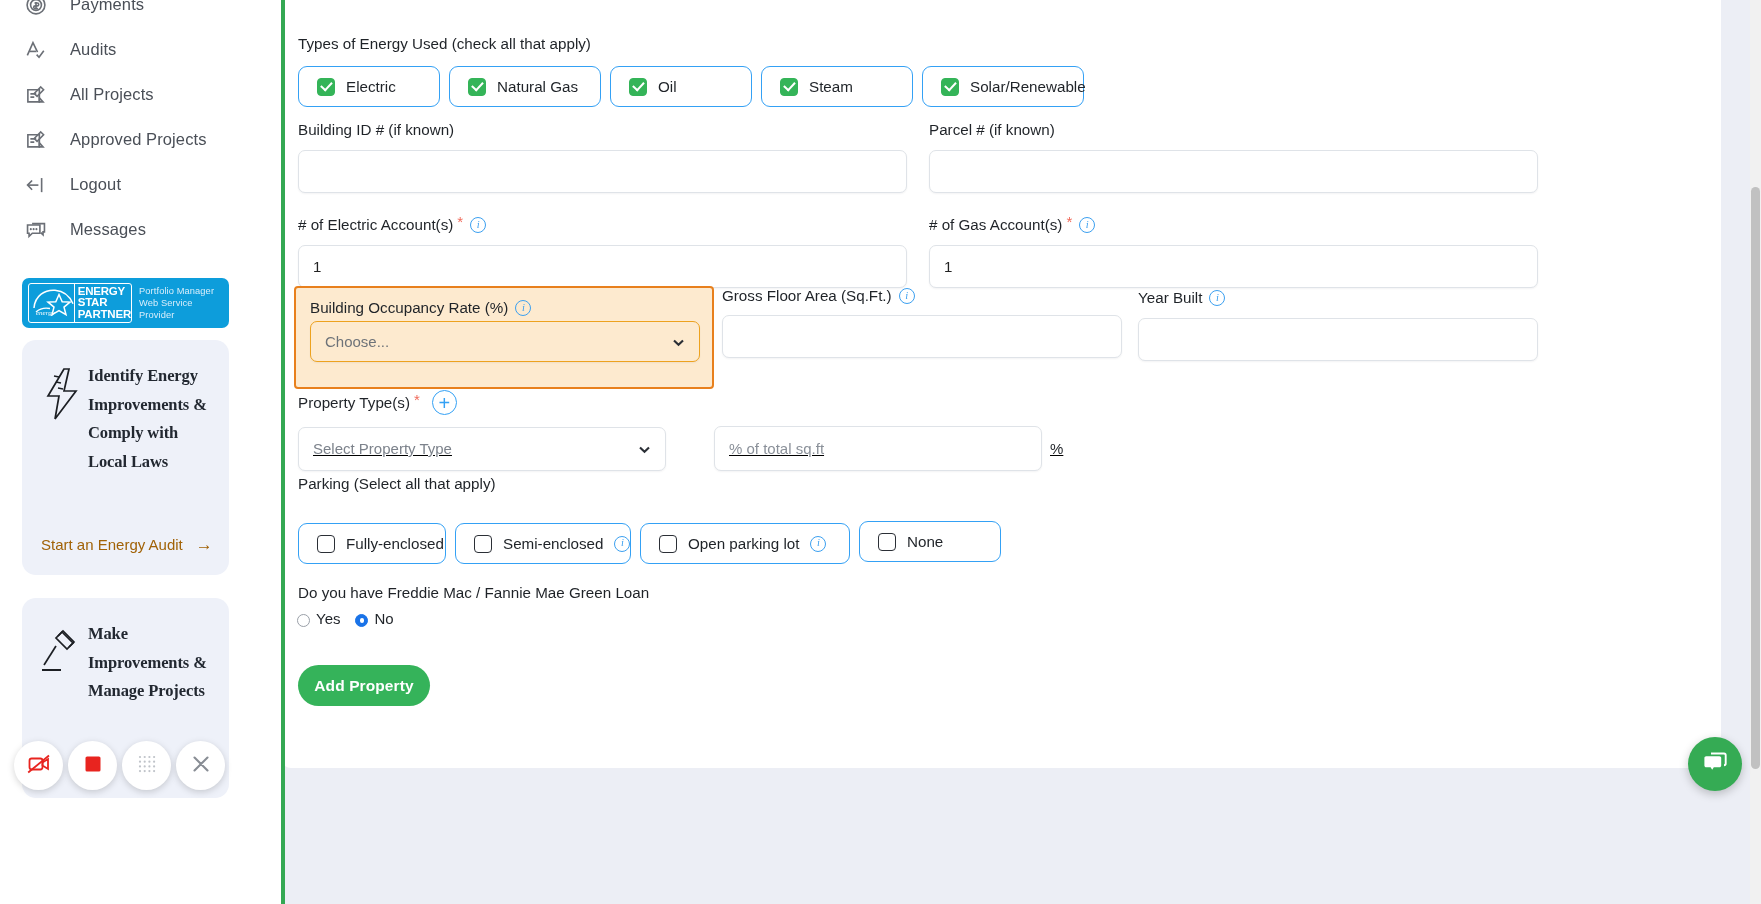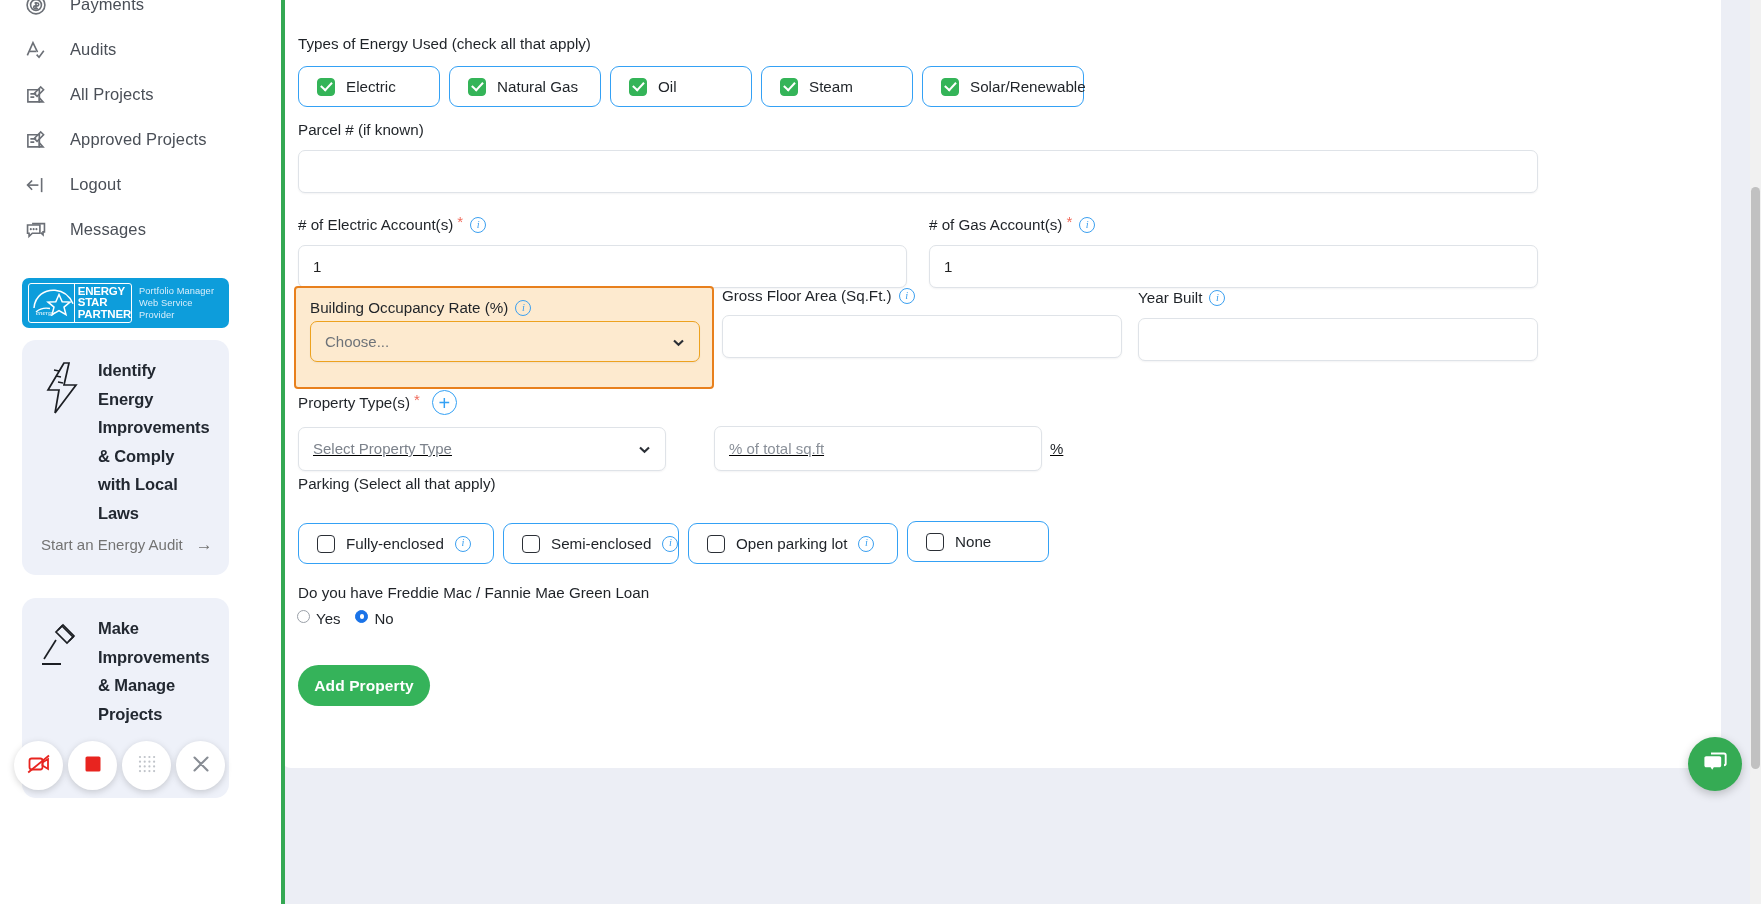--- a/index.html
+++ b/index.html
@@ -64,31 +64,31 @@
   }
 
   
   .promo-card {
     position: absolute; left: 22px;
     width: 207px;
     background: #eef1f9; border-radius: 14px;
   }
   #promo-identify { top: 340px; height: 235px; }
   #promo-make { top: 598px; height: 200px; }
-  .promo-inner { display: flex; padding: 16px 18px 0 18px; gap: 14px; }
+  .promo-inner { display: flex; padding: 22px 18px 0 18px; gap: 4px; font-family: Liberation Serif, serif; }
   .promo-icon { width: 44px; flex: 0 0 44px; padding-top: 4px; }
   .promo-icon svg { width: 44px; height: 56px; }
   .promo-text {
     font-size: 16.5px; font-weight: 700; color: #222831;
     line-height: 28.5px; letter-spacing: -.1px;
   }
   #promo-link {
     position: absolute; left: 19px; bottom: 22px;
     display: flex; align-items: center; gap: 13px;
-    font-size: 15px; color: #737373; cursor: pointer;
+    font-size: 15px; color: #a16207; cursor: pointer;
   }
   #promo-link .arrow { font-size: 17px; line-height: 1; }
 
   
   #main {
     position: absolute; left: 285px; top: 0;
     width: 1476px; height: 904px;
     background: #eceef5;
     overflow: hidden;
   }
@@ -184,21 +184,21 @@
   .plus-circle {
     width: 25px; height: 25px; border-radius: 50%;
     border: 1.8px solid #34a1f5; display: inline-flex;
     align-items: center; justify-content: center;
     color: #34a1f5; font-size: 20px; line-height: 0; cursor: pointer;
     margin-left: 5px;
   }
 
   
   .radio-row { display: flex; align-items: center; gap: 24px; }
-  .radio-item { display: flex; align-items: flex-start; gap: 6px; cursor: pointer; font-size: 15px; color: #1f2328; }
+  .radio-item { display: flex; align-items: flex-end; gap: 6px; cursor: pointer; font-size: 15px; color: #1f2328; }
   .rd {
     width: 13px; height: 13px; border-radius: 50%; flex: 0 0 13px;
     border: 1.4px solid #9aa0a8; background: #fff;
     display: inline-flex; align-items: center; justify-content: center;
   }
   .rd.on { border-color: #1a73e8; background: #1a73e8; }
   .rd.on::after { content: ""; width: 4.5px; height: 4.5px; border-radius: 50%; background: #fff; }
 
   #add-property-btn {
     width: 132px; height: 41px; border: 0; border-radius: 21px;
@@ -388,20 +388,26 @@
         </div>
         <div class="pill" style="width:162px">
           <span class="cb checked"></span>
           <span>Solar/Renewable</span>
         </div>
       </div>
 
       <div style="position:absolute; left:0; top:138px; width:1240px; display:flex; gap:22px;">
         <div style="flex:1">
           <div class="fld-label">
+            <span>Building ID # (if known)</span>
+          </div>
+          <input class="txt-input" style="margin-top: 10px;" value="">
+        </div>
+        <div style="flex:1">
+          <div class="fld-label">
             <span>Parcel # (if known)</span>
           </div>
           <input class="txt-input" style="margin-top: 10px;" value="">
         </div>
       </div>
 
       <div style="position:absolute; left:0; top:233px; width:1240px; display:flex; gap:22px;">
         <div style="flex:1">
           <div class="fld-label">
             <span># of Electric Account(s)</span>
@@ -473,21 +479,21 @@
           <span style="font-size:15px; color:#1f2328;">%</span>
         </div>
       </div>
 
       <div style="position:absolute; left:0; top:492px;">
         <div class="fld-label">
           <span>Parking (Select all that apply)</span>
         </div>
       </div>
       <div class="pill-row" style="position:absolute; left:0; top:541px;">
-        <div class="pill" style="width:196px">
+        <div class="pill" style="width:148px">
           <span class="cb"></span>
           <span>Fully-enclosed</span>
           <span class="info-i">i</span>
         </div>
         <div class="pill" style="width:176px">
           <span class="cb"></span>
           <span>Semi-enclosed</span>
           <span class="info-i">i</span>
         </div>
         <div class="pill" style="width:210px">

